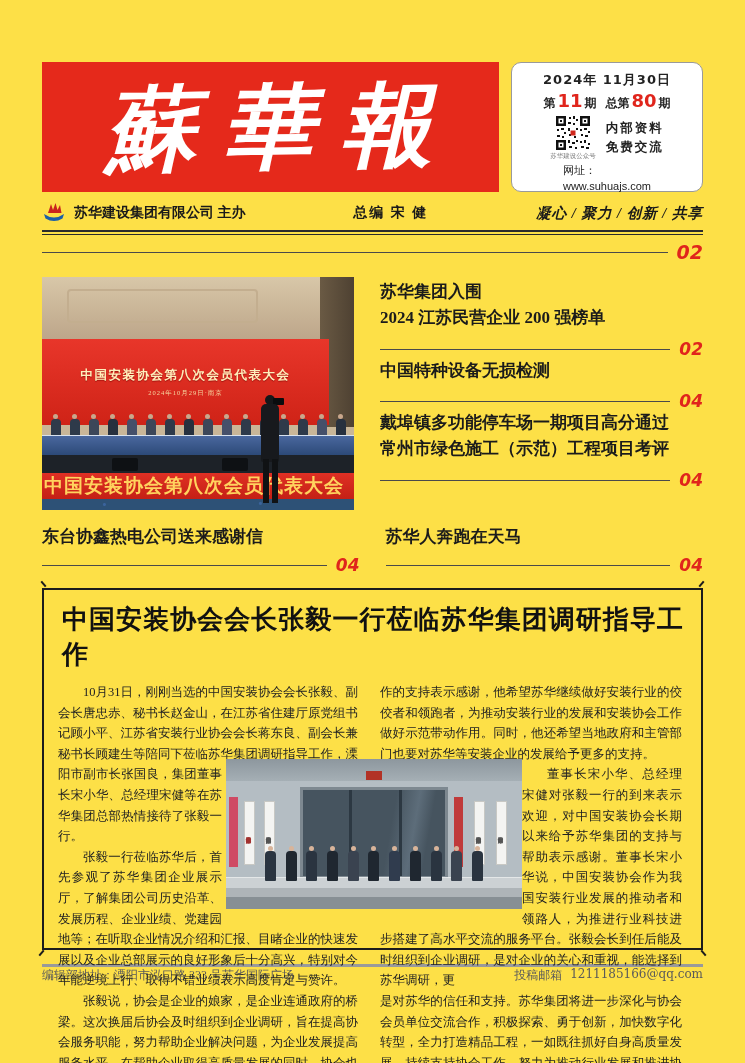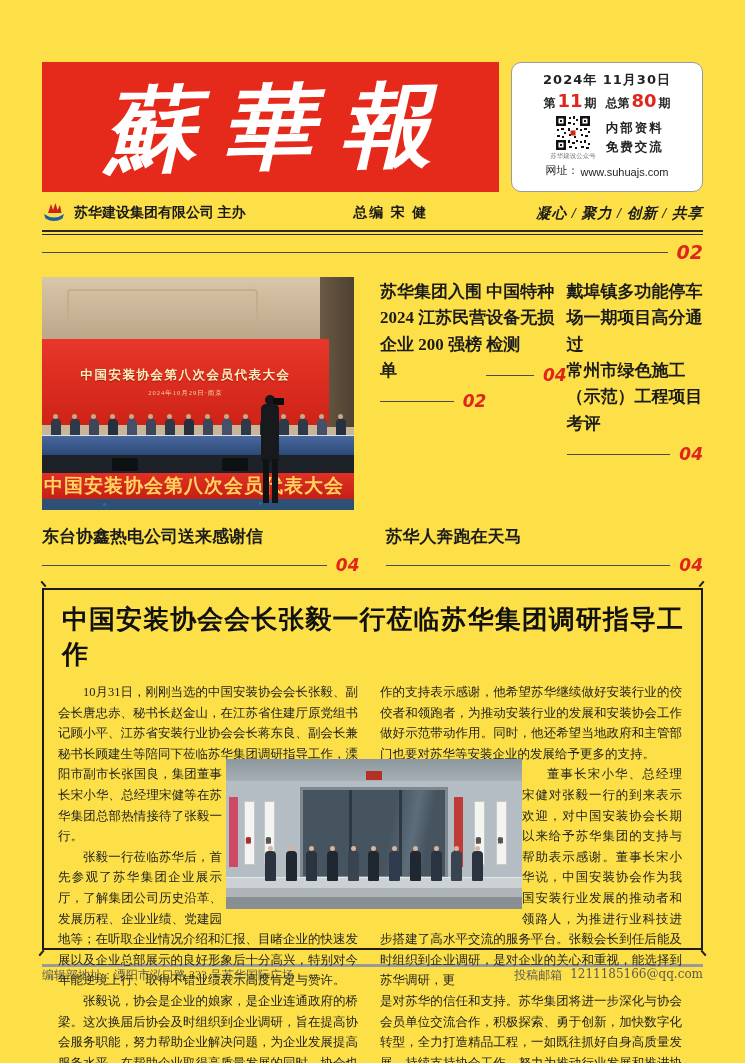--- a/index.html
+++ b/index.html
@@ -14,21 +14,21 @@
                 font-family:"DejaVu Serif","Liberation Serif",serif; line-height:1; transform:rotate(-1deg); }
   .info-box { width:192px; height:130px; border:1.5px solid #9a9a9a; border-radius:10px; padding:8px 8px 4px 8px;
               display:flex; flex-direction:column; align-items:center; background:#fff; }
   .info-date { font-size:13px; font-weight:700; letter-spacing:1px; color:#222; font-family:"DejaVu Sans",sans-serif; }
   .info-issue { margin-top:3px; font-size:12px; font-weight:700; color:#222; display:flex; align-items:baseline; gap:1px; }
   .red-num { color:#e0251c; font-size:18px; font-weight:700; font-family:"DejaVu Sans",sans-serif; line-height:1; padding:0 1px; }
   .info-mid { display:flex; align-items:center; gap:10px; margin-top:3px; }
   .qr-wrap { display:flex; flex-direction:column; align-items:center; }
   .qr-caption { font-size:6.5px; color:#777; margin-top:1px; }
   .notice { font-size:12.5px; font-weight:700; color:#222; line-height:1.5; letter-spacing:2px; }
-  .info-site { margin-top:2px; font-size:11px; color:#222; display:flex; align-items:flex-end; gap:2px; }
+  .info-site { margin-top:2px; font-size:11px; color:#222; display:flex; align-items:flex-start; gap:2px;flex-direction:column; }
   .site-en { font-family:Liberation Sans, sans-serif; font-size:11px; }
 
   
   .publisher-row { display:flex; align-items:center; margin-top:9px; height:24px; }
   .pub-left { display:flex; align-items:center; gap:8px; font-size:14px; font-weight:700; }
   .pub-center { flex:1; text-align:center; font-size:14px; font-weight:700; letter-spacing:2px; }
   .pub-slogan { font-size:14.5px; font-weight:900; font-style:italic; letter-spacing:1px; }
   .double-rule { margin-top:5px; border-top:2.5px solid #2b2b2b; border-bottom:1px solid #2b2b2b; height:5px; }
 
   
@@ -64,21 +64,21 @@
   .fp-banner span { white-space:nowrap; color:#ffd35e; font-size:19px; font-weight:900; letter-spacing:1px; padding-left:2px; }
   .fp-carpet { position:absolute; left:0; top:222px; width:100%; height:11px; background:#2d5176;
       background-image:radial-gradient(circle at 20% 50%, #3a639c 1px, transparent 2px), radial-gradient(circle at 70% 40%, #3a639c 1px, transparent 2px); }
   .fp-photog { position:absolute; left:214px; top:118px; width:30px; height:108px; }
   .fp-photog .ph-head { position:absolute; left:9px; top:0; width:10px; height:10px; border-radius:50%; background:#15171a; }
   .fp-photog .ph-cam { position:absolute; left:17px; top:3px; width:11px; height:7px; background:#0a0c0e; border-radius:1px; }
   .fp-photog .ph-body { position:absolute; left:5px; top:9px; width:18px; height:58px; background:#17191d; border-radius:5px 5px 2px 2px; }
   .fp-photog .ph-leg1 { position:absolute; left:7px; top:64px; width:6px; height:44px; background:#101214; }
   .fp-photog .ph-leg2 { position:absolute; left:16px; top:64px; width:6px; height:44px; background:#101214; }
 
-  .headline-col { flex:1; display:flex; flex-direction:row; justify-content:flex-end; padding-top:2px; }
+  .headline-col { flex:1; display:flex; flex-direction:column; justify-content:flex-start; padding-top:2px; }
   .hl-item .hl-line { font-size:17px; font-weight:700; line-height:1.55; color:#1b1b1b; }
   .hl-item .rule-row { margin-top:9px; }
 
   
   .bottom-headlines { display:flex; gap:26px; margin-top:15px; }
   .bh-item { flex:1; }
   .bh-text { font-size:17px; font-weight:700; color:#1b1b1b; }
   .bh-item .rule-row { margin-top:9px; }
 
   

